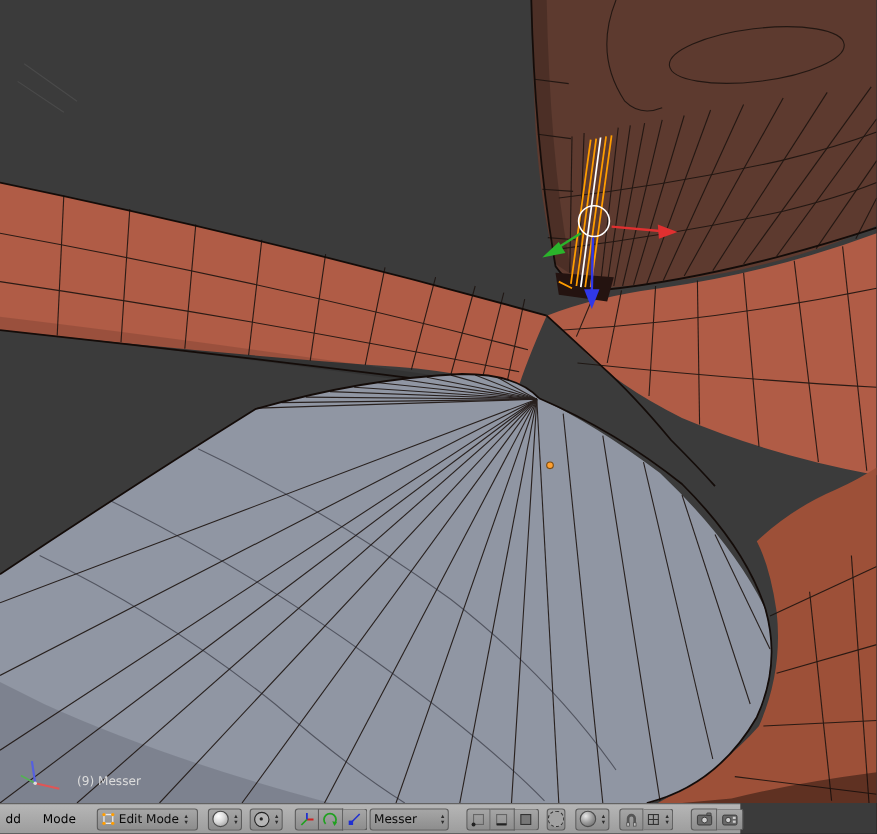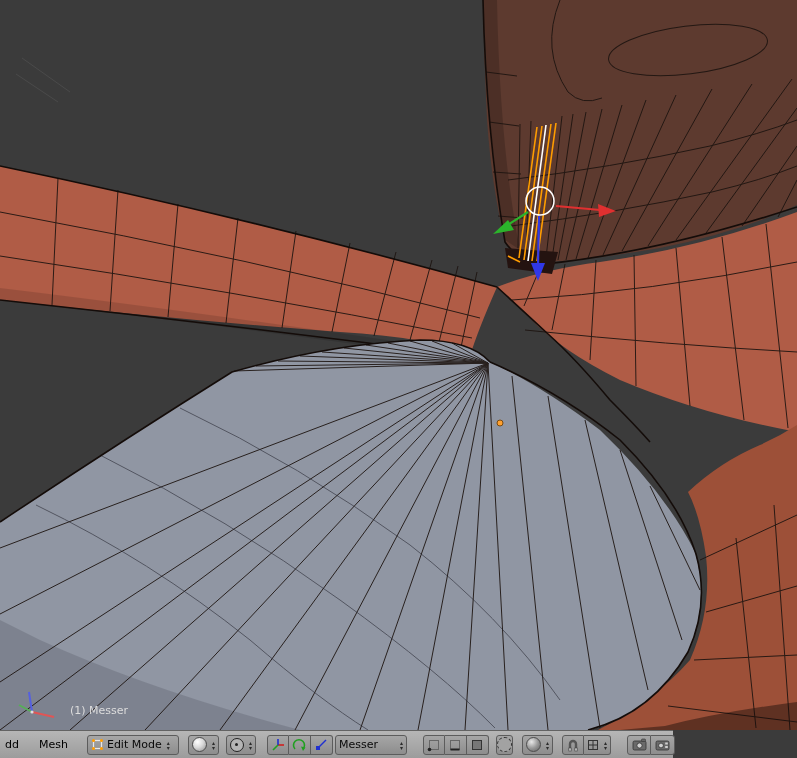--- a/index.html
+++ b/index.html
@@ -202,26 +202,26 @@
     <circle cx="500" cy="423" r="3" style="fill:var(--origin-dot)" stroke="#7a4a10"></circle>
 
     <g transform="translate(32,712)">
       <line x1="0" y1="0" x2="22" y2="5" stroke="#e05555" stroke-width="2"></line>
       <line x1="0" y1="0" x2="-3" y2="-20" stroke="#5560e0" stroke-width="2"></line>
       <line x1="0" y1="0" x2="-13" y2="-7" stroke="#55b055" stroke-width="1.5"></line>
       <circle cx="0" cy="0" r="1.6" fill="#dddddd"></circle>
     </g>
   </svg>
 
-  <div id="obj-info">(1) Messer</div>
+  <div id="obj-info">(9) Messer</div>
 
   <div id="header">
 
     <span class="menu" style="margin-left:-3px">dd</span>
-    <span class="menu" style="margin-left:10px">Mesh</span>
+    <span class="menu" style="margin-left:10px">Mode</span>
 
     <div class="btn" style="margin-left:14px;min-width:92px">
       <svg class="ic" width="13" height="13" viewBox="0 0 13 13">
         <rect x="2.5" y="2.5" width="8" height="8" fill="none" stroke="#e8e8e8" stroke-width="1.2"></rect>
         <circle cx="2.5" cy="2.5" r="1.5" fill="#ff9d00"></circle>
           <circle cx="10.5" cy="2.5" r="1.5" fill="#ff9d00"></circle>
         <circle cx="2.5" cy="10.5" r="1.5" fill="#ff9d00"></circle>
           <circle cx="10.5" cy="10.5" r="1.5" fill="#ff9d00"></circle>
       </svg>
       <span>Edit Mode</span>

